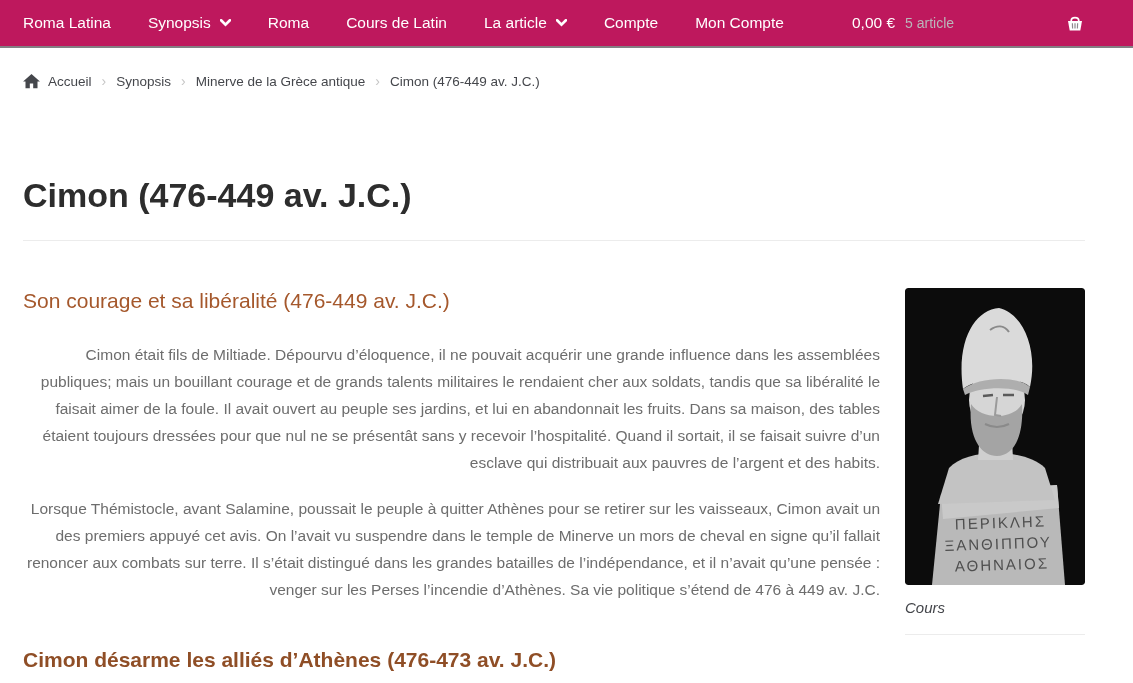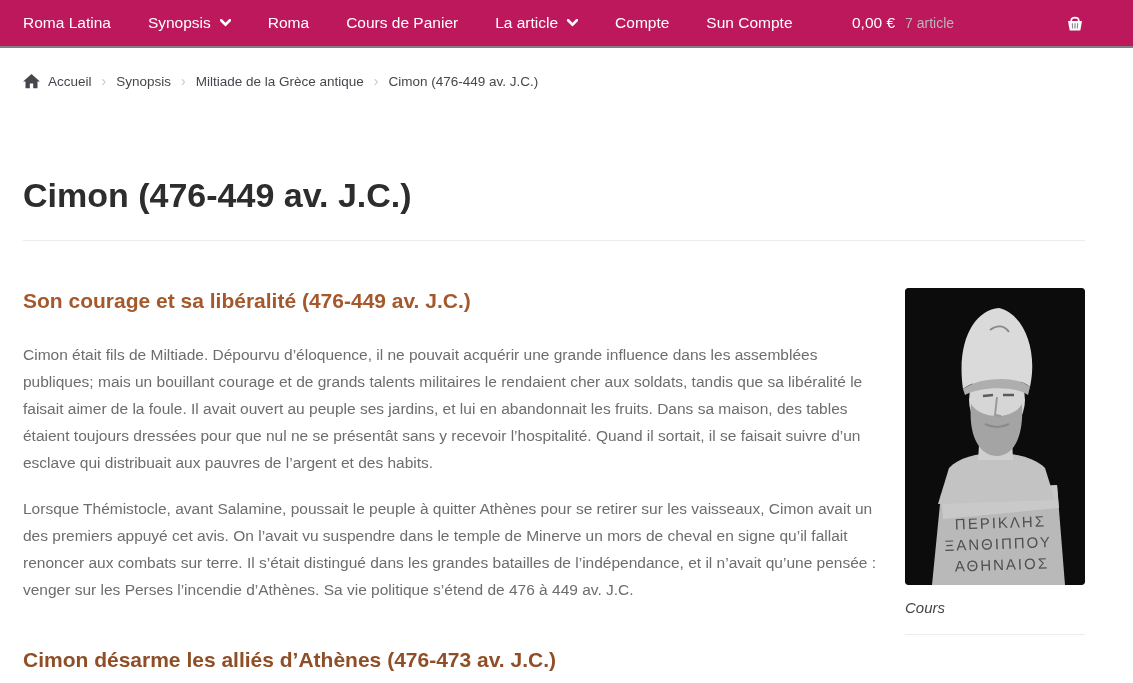--- a/index.html
+++ b/index.html
@@ -33,22 +33,22 @@
   .bc-sep { color:#c6c6c6; font-size:14px; }
   .home-ic { width:17px; height:15px; display:block; }
 
   
   .container { width:1062px; margin-left:23px; }
   .page-title { margin-top:86px; font-size:34px; line-height:40px; font-weight:700; color:#2d2d2d; }
   .title-rule { border:none; border-top:1px solid #ececec; margin-top:25px; }
 
   .content-row { display:grid; grid-template-columns:1fr 180px; column-gap:25px; margin-top:47px; }
 
-  .sec-heading { font-size:21px; line-height:26px; font-weight:700; color:#a5582c; margin-bottom:27px; }
-  .text-col p { font-size:15.5px; line-height:27px; color:#6d6d6d; margin-bottom:19px; }
+  .sec-heading { font-size:21px; line-height:26px; font-weight:400; color:#a5582c; margin-bottom:27px; }
+  .text-col p { font-size:15.5px; line-height:27px; color:#6d6d6d; margin-bottom:19px;text-align:right; }
   .sec-heading-2 { font-size:21px; line-height:26px; font-weight:700; color:#8f4e26; margin-top:44px; }
 
   .image-col figure { margin:0; }
   .bust-svg { width:180px; height:297px; display:block; border-radius:3px; }
   .image-col figcaption { margin-top:14px; font-style:italic; font-size:15px; color:#43454a; }
   .side-rule { border:none; border-top:1px solid #ececec; margin-top:18px; width:180px; }
 
   .bust-inscription { font-size:15px; letter-spacing:2px; fill:#4f4f4f; font-family:"Liberation Sans", sans-serif; }
 </style>
 </head>
@@ -60,37 +60,37 @@
 
     <a class="nav-item">
       <span>Synopsis</span>
       <svg class="chev" viewBox="0 0 10 7">
         <path d="M1,1 L5,5 L9,1" stroke="#fff" stroke-width="2.4" fill="none" stroke-linecap="round"></path>
       </svg>
     </a>
 
     <a class="nav-item">Roma</a>
 
-    <a class="nav-item">Cours de Panier</a>
+    <a class="nav-item">Cours de Latin</a>
 
     <a class="nav-item">
       <span>La article</span>
       <svg class="chev" viewBox="0 0 10 7">
         <path d="M1,1 L5,5 L9,1" stroke="#fff" stroke-width="2.4" fill="none" stroke-linecap="round"></path>
       </svg>
     </a>
 
     <a class="nav-item">Compte</a>
 
-    <a class="nav-item">Sun Compte</a>
+    <a class="nav-item">Mon Compte</a>
 
     <div class="cart-group">
       <a class="cart-link">
         <span class="cart-total">0,00 €</span>
-        <span class="cart-count">7 article</span>
+        <span class="cart-count">5 article</span>
       </a>
       <a class="basket-btn">
         <svg width="20" height="19" viewBox="0 0 20 19">
           <path d="M6.2,7 C6.2,2.6 13.8,2.6 13.8,7" fill="none" stroke="#ffffff" stroke-width="1.7"></path>
           <path d="M3,7 L17,7 L15.3,16.5 L4.7,16.5 Z" fill="#ffffff"></path>
           <g stroke="#8e898e" stroke-width="1.2">
             <line x1="7.4" y1="9.2" x2="7.6" y2="14.4"></line>
             <line x1="10" y1="9.2" x2="10" y2="14.4"></line>
             <line x1="12.6" y1="9.2" x2="12.4" y2="14.4"></line>
           </g>
@@ -103,21 +103,21 @@
 <nav class="breadcrumb">
   <a>
     <svg class="home-ic" viewBox="0 0 18 16">
       <path d="M9,0 L18,8 L15.4,8 L15.4,15.2 L10.8,15.2 L10.8,10 L7.2,10 L7.2,15.2 L2.6,15.2 L2.6,8 L0,8 Z" fill="#45474c"></path>
     </svg>
     <span>Accueil</span>
   </a>
   <span class="bc-sep">›</span>
   <a>Synopsis</a>
   <span class="bc-sep">›</span>
-  <a>Miltiade de la Grèce antique</a>
+  <a>Minerve de la Grèce antique</a>
   <span class="bc-sep">›</span>
   <span>Cimon (476-449 av. J.C.)</span>
 </nav>
 
 <main class="container">
   <h1 class="page-title">Cimon (476-449 av. J.C.)</h1>
   <hr class="title-rule">
 
   <div class="content-row">
 

